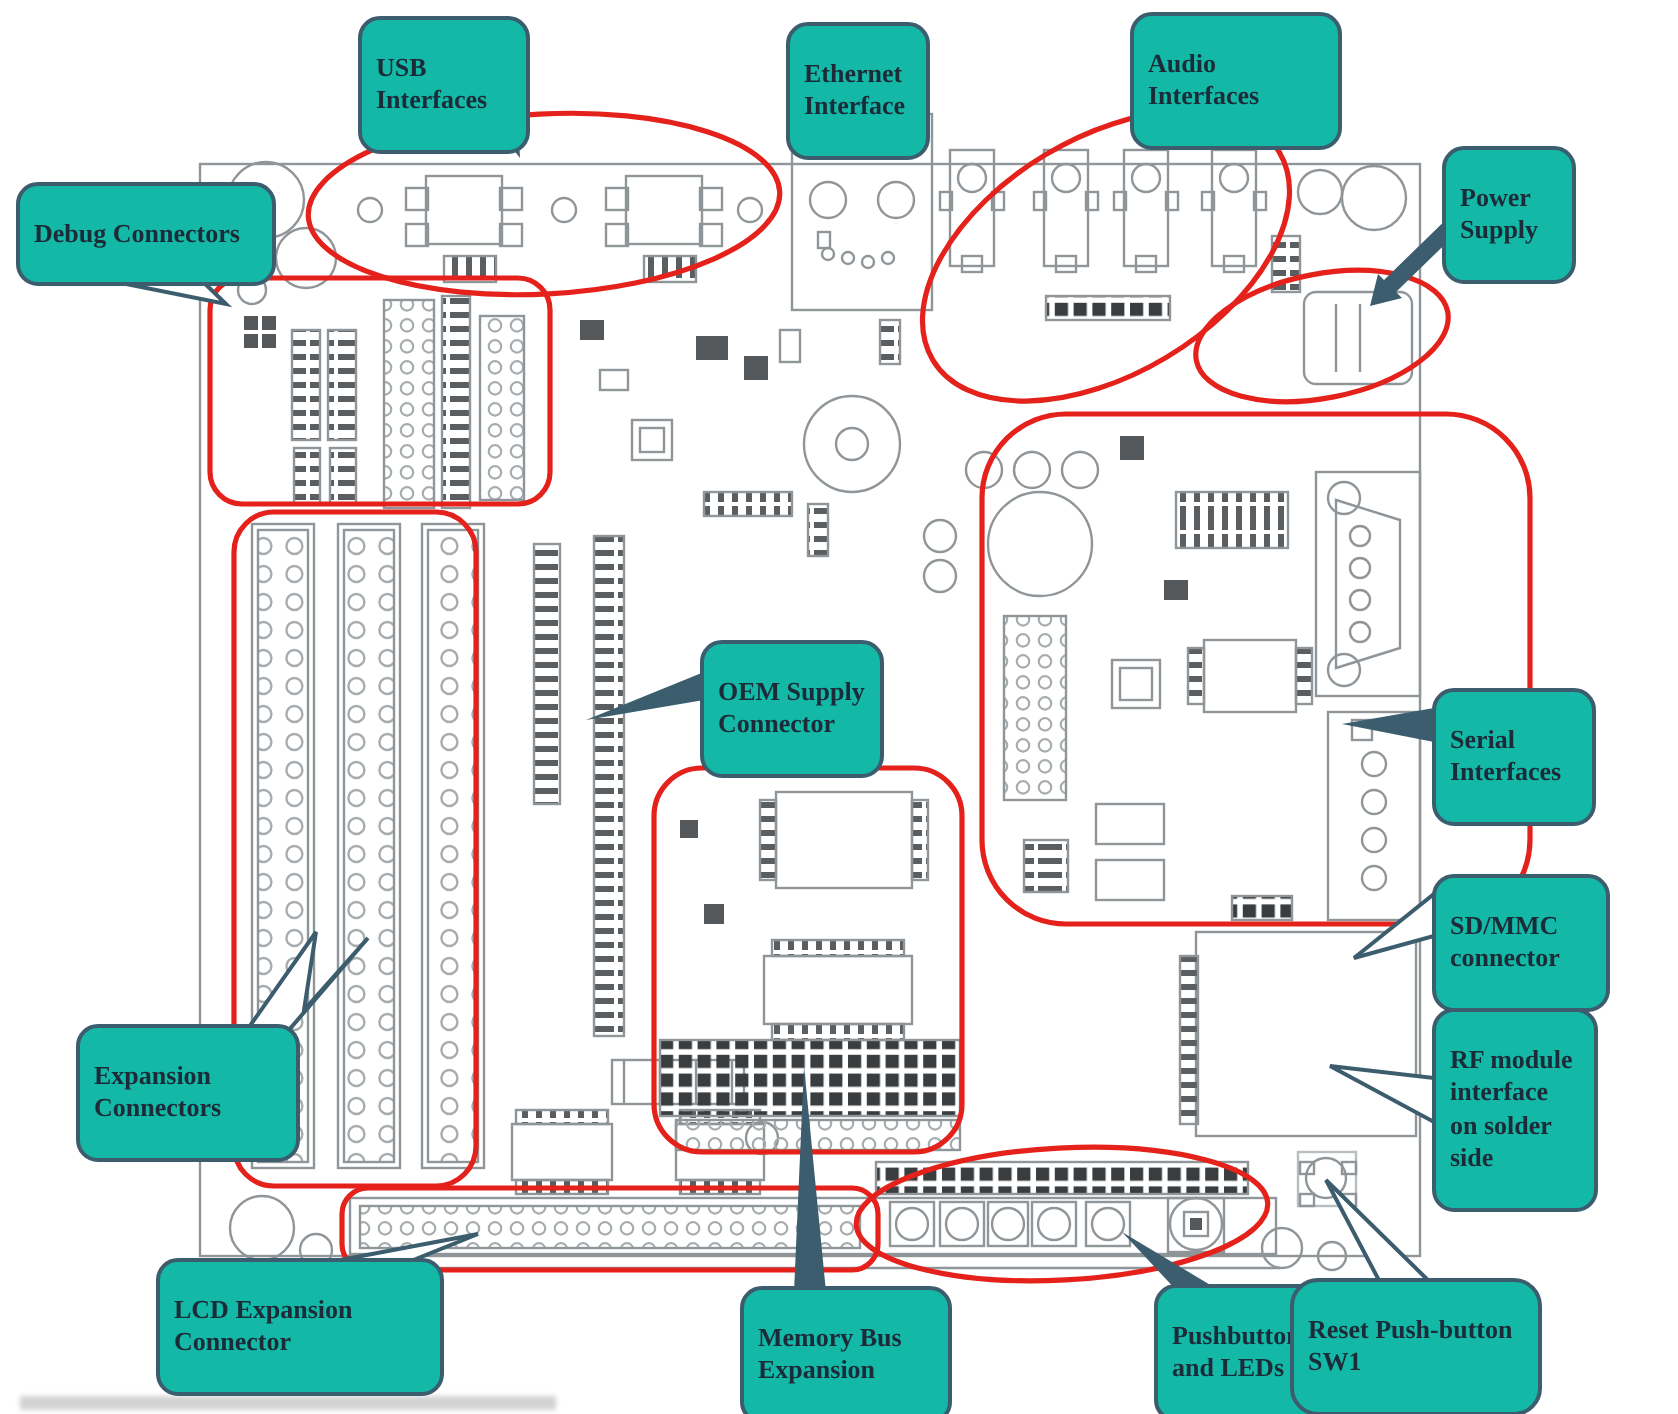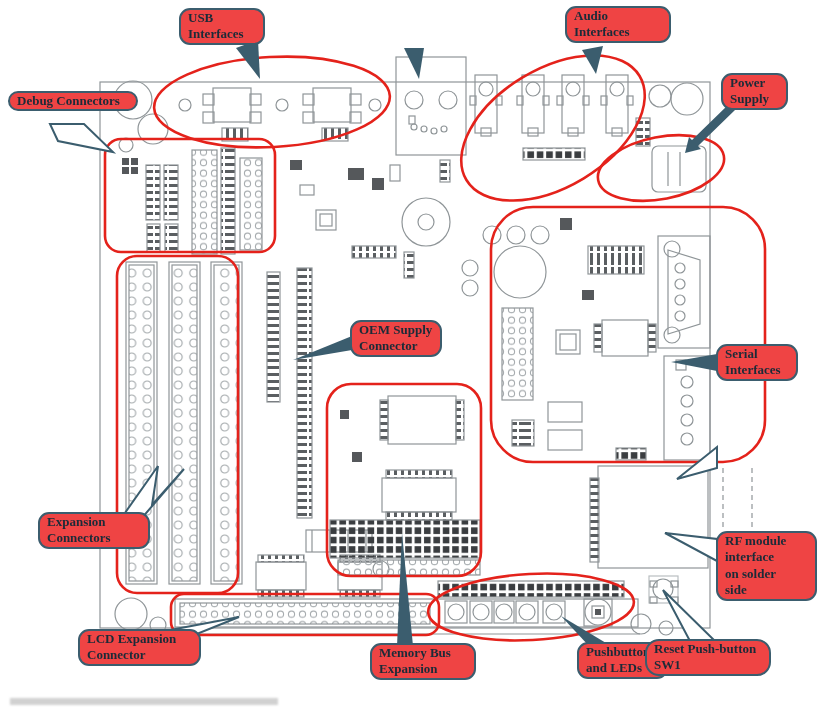--- a/index.html
+++ b/index.html
@@ -11,35 +11,35 @@
     --pcb-dark:#3f4245;
   }
   html,body{margin:0;padding:0;background:#fff;}
   .stage{
     position:relative;width:839px;height:707px;background:#fff;overflow:hidden;
     font-family:"Liberation Serif",serif;
   }
   .stage svg{position:absolute;left:0;top:0;}
   .callout{
     position:absolute;z-index:4;box-sizing:border-box;
-    border:2.5px solid var(--slate);border-radius:11px;background:#ef4444;
+    border:2.5px solid var(--slate);border-radius:11px;background:#14b8a6;
     color:var(--ink);font-weight:bold;font-size:13px;line-height:1.26;
-    padding:0 7px;white-space:pre-line;
+    padding:16px 7px;white-space:pre-line;
   }
   .c-usb{left:179px;top:8px;width:86px;}
   .c-eth{left:393px;top:11px;width:72px;}
   .c-audio{left:565px;top:6px;width:106px;}
   .c-power{left:721px;top:73px;width:67px;}
   .c-debug{left:8px;top:91px;width:130px;}
   .c-oem{left:350px;top:320px;width:92px;}
   .c-serial{left:716px;top:344px;width:82px;}
   .c-sdmmc{left:716px;top:437px;width:89px;}
   .c-exp{left:38px;top:512px;width:112px;}
-  .c-rf{left:716px;top:531px;width:101px;}
-  .c-lcd{left:78px;top:629px;width:123px;}
+  .c-rf{left:716px;top:504px;width:83px;}
+  .c-lcd{left:78px;top:629px;width:144px;}
   .c-mem{left:370px;top:643px;width:106px;}
   .c-push{left:577px;top:642px;width:91px;}
   .c-reset{left:645px;top:639px;width:126px;border-radius:14px;}
   .caption-blur{
     position:absolute;left:10px;top:698px;width:268px;height:7px;
     background:#adadad;filter:blur(1.2px);opacity:.55;z-index:1;
   }
 </style>
 </head>
 <body>
@@ -323,29 +323,33 @@
     <polygon points="717,539 717,561 665,533" fill="#fff" stroke="var(--slate)" stroke-width="2"></polygon>
     <polygon points="149,634 239,617 172,644" fill="#fff" stroke="var(--slate)" stroke-width="2"></polygon>
     <polygon points="397,646 413,646 402,533" fill="var(--slate)"></polygon>
     <polygon points="589,646 611,646 561,616" fill="var(--slate)"></polygon>
     <polygon points="691,643 717,643 663,590" fill="#fff" stroke="var(--slate)" stroke-width="2"></polygon>
   </g>
 </svg>
 
 <div class="callout c-usb">USB
 Interfaces</div>
+<div class="callout c-eth">Ethernet
+Interface</div>
 <div class="callout c-audio">Audio
 Interfaces</div>
 <div class="callout c-debug">Debug Connectors</div>
 <div class="callout c-power">Power
 Supply</div>
 <div class="callout c-oem">OEM Supply
 Connector</div>
 <div class="callout c-serial">Serial
 Interfaces</div>
+<div class="callout c-sdmmc">SD/MMC
+connector</div>
 <div class="callout c-exp">Expansion
 Connectors</div>
 <div class="callout c-rf">RF module
 interface
 on solder
 side</div>
 <div class="callout c-lcd">LCD Expansion
 Connector</div>
 <div class="callout c-mem">Memory Bus
 Expansion</div>

